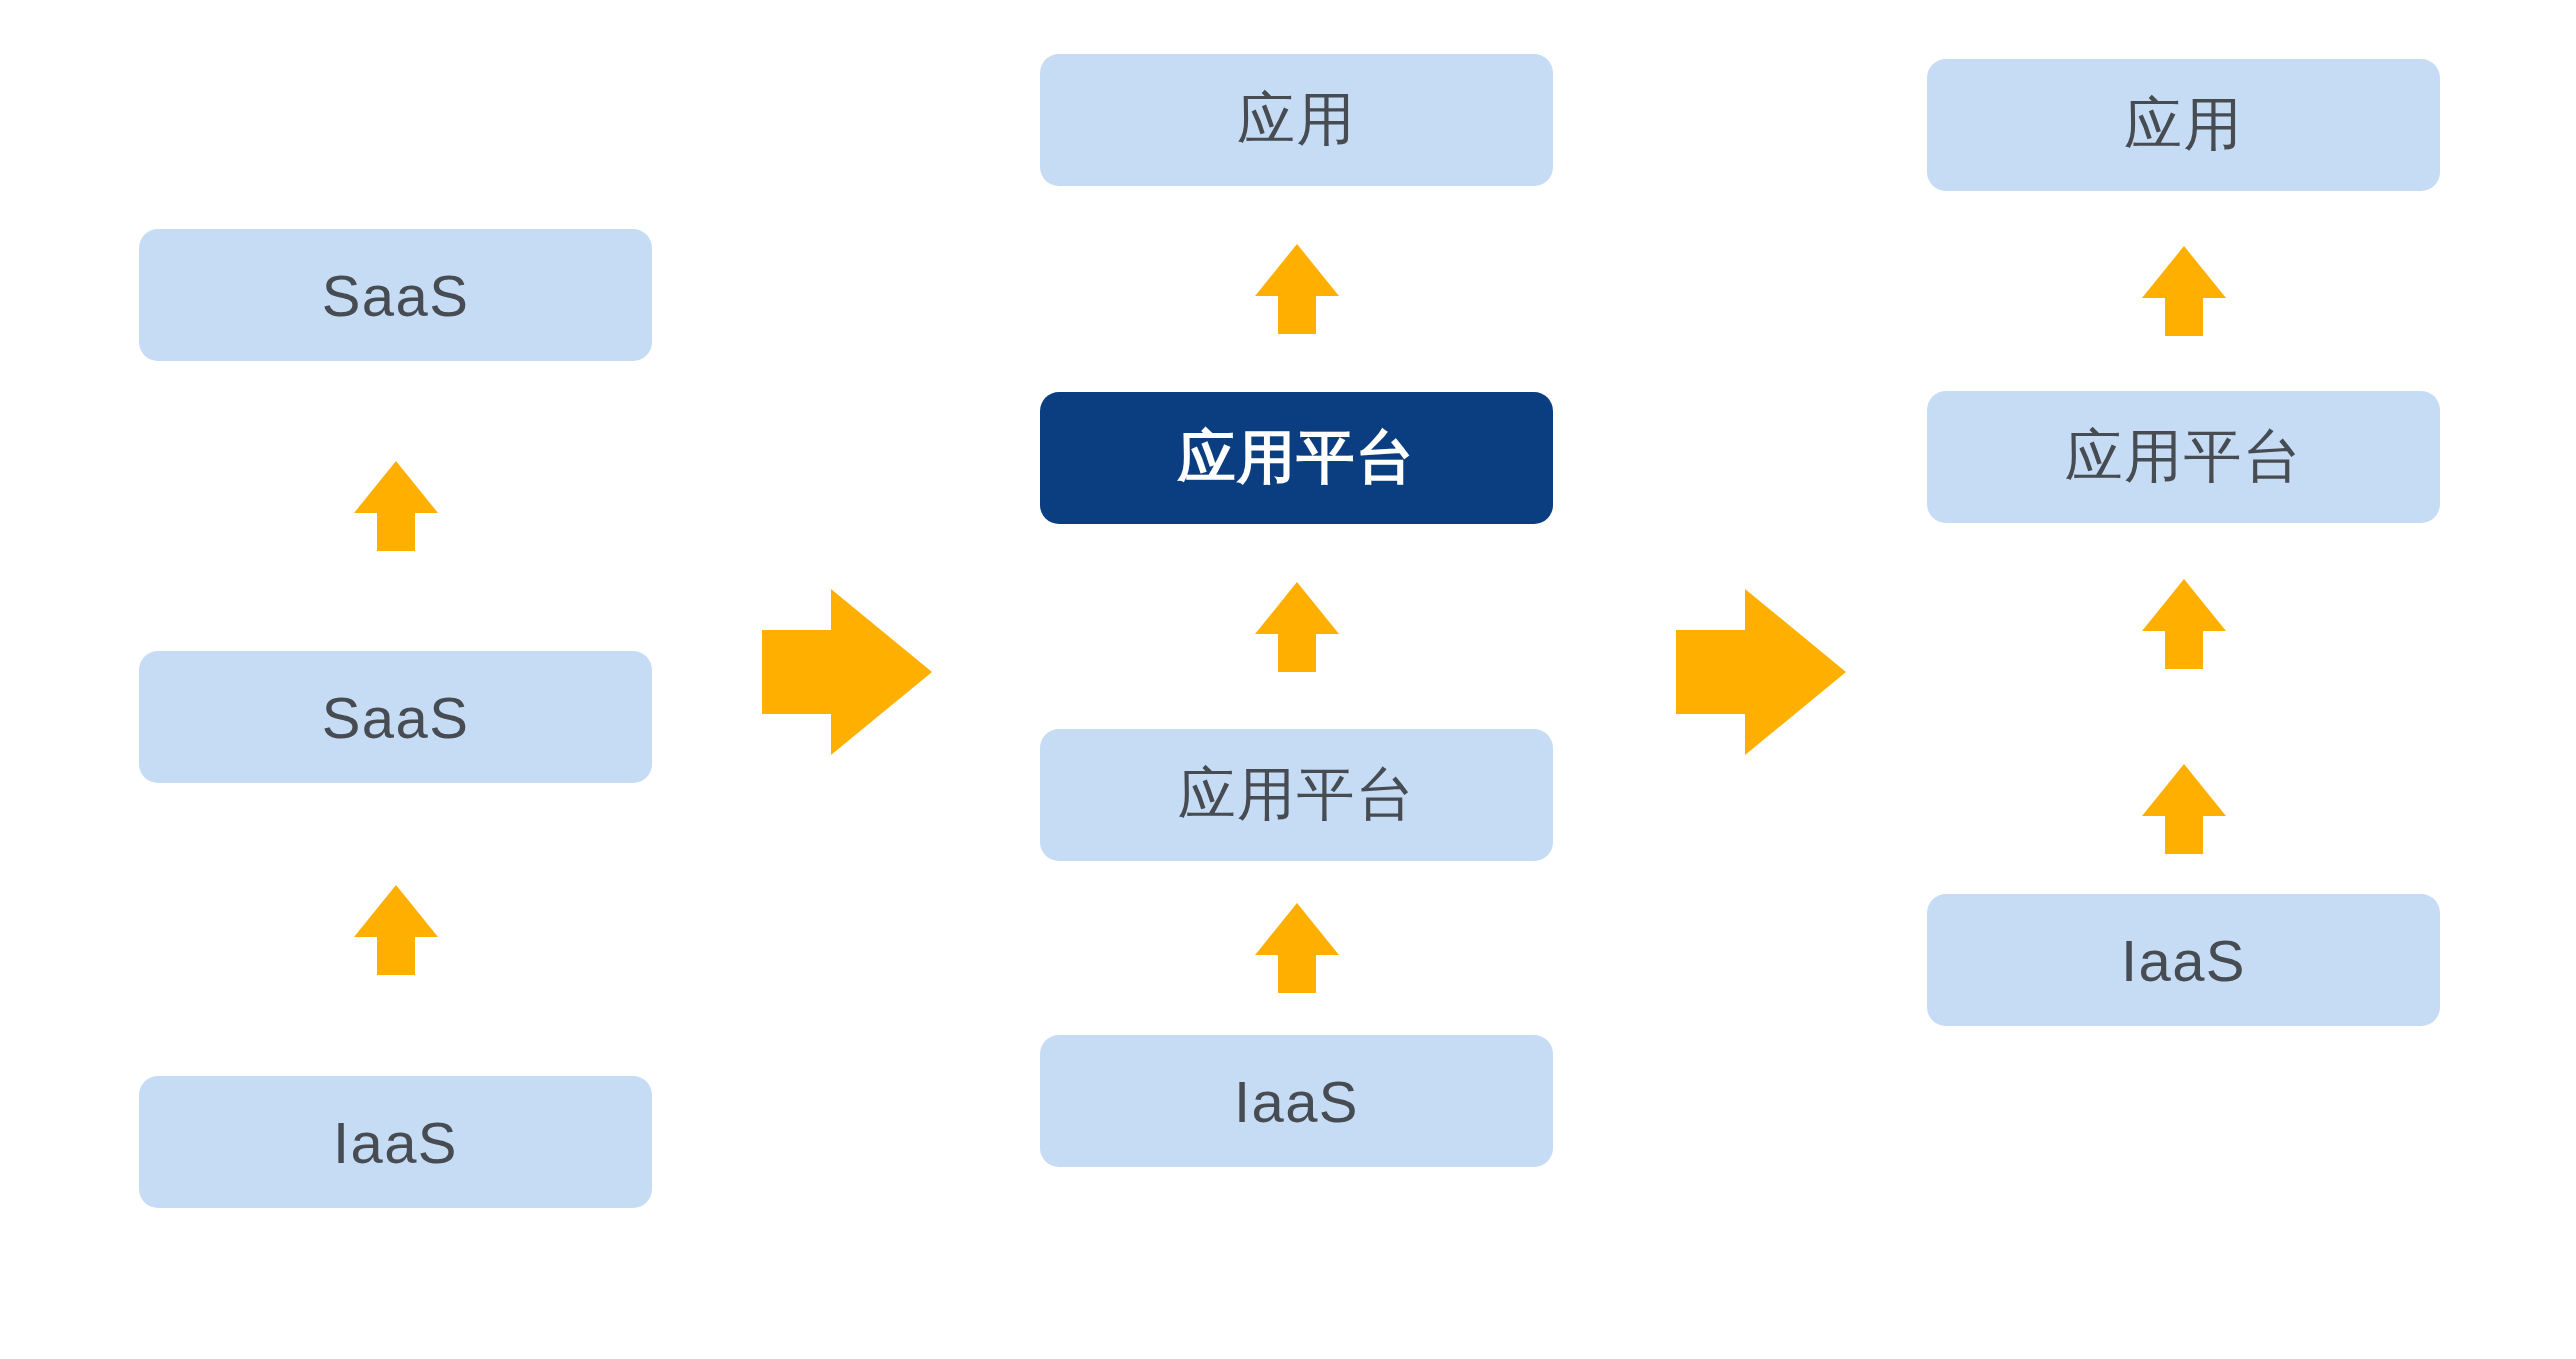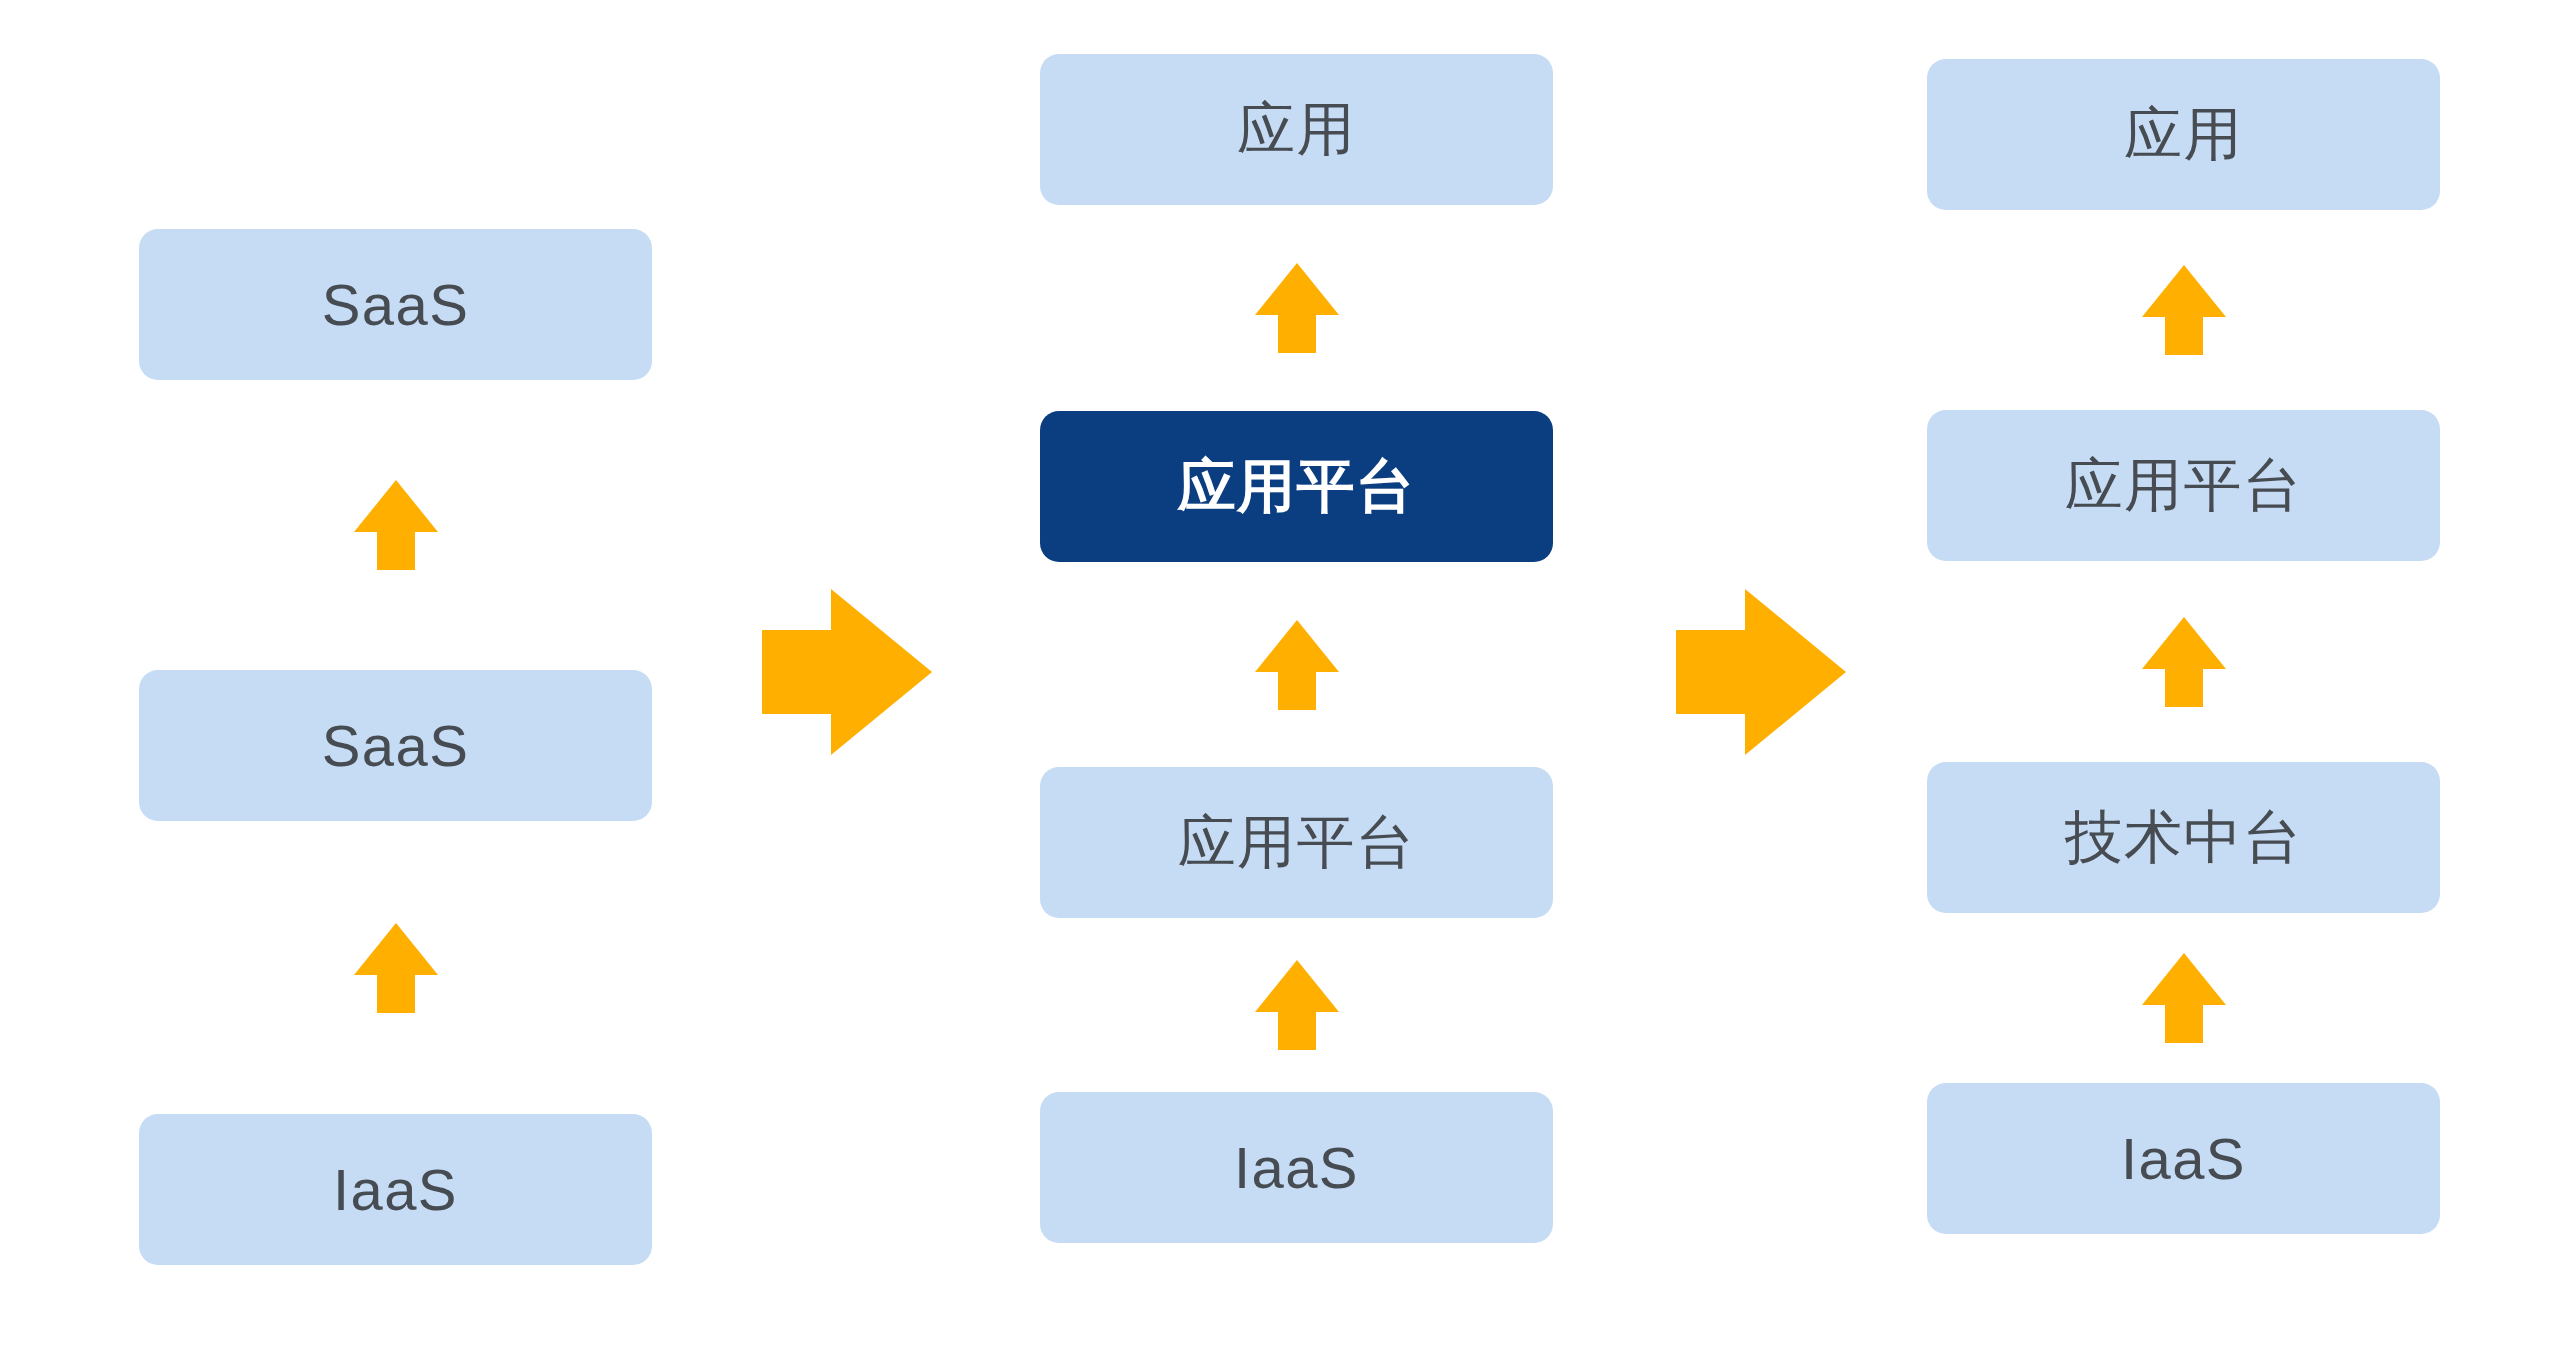--- a/index.html
+++ b/index.html
@@ -18,21 +18,21 @@
     overflow:hidden;
   }
   .canvas{position:relative;width:2576px;height:1360px;background:var(--background,#FFFFFF);}
 
   .col{position:absolute;display:flex;flex-direction:column;align-items:stretch;width:513px;}
   .col-1{left:139px;top:229px;gap:44px;}
   .col-2{left:1040px;top:54px;}
   .col-3{left:1927px;top:59px;}
 
   .box{
-    height:151px;border-radius:19px;
+    height:132px;border-radius:19px;
     background:var(--box-light,#C6DCF5);
     display:flex;align-items:center;justify-content:center;
     color:var(--text-dark,#474C52);
     font-size:58px;font-weight:500;letter-spacing:1.4px;
   }
   .box.dark{
     background:var(--box-dark,#0B3E80);
     color:var(--text-light,#FFFFFF);
     font-weight:700;
   }
@@ -145,23 +145,20 @@
     </div>
     <div class="box">
       <span>应用平台</span>
     </div>
     <div class="gap" style="height:201px">
       <div class="uparrow">
         <i class="ua-head"></i>
         <i class="ua-stem"></i>
       </div>
     </div>
-    <div class="box">
-      <span>技术中台</span>
-    </div>
     <div class="gap" style="height:170px">
       <div class="uparrow">
         <i class="ua-head"></i>
         <i class="ua-stem"></i>
       </div>
     </div>
     <div class="box">
       <span>IaaS</span>
     </div>
   </div>

